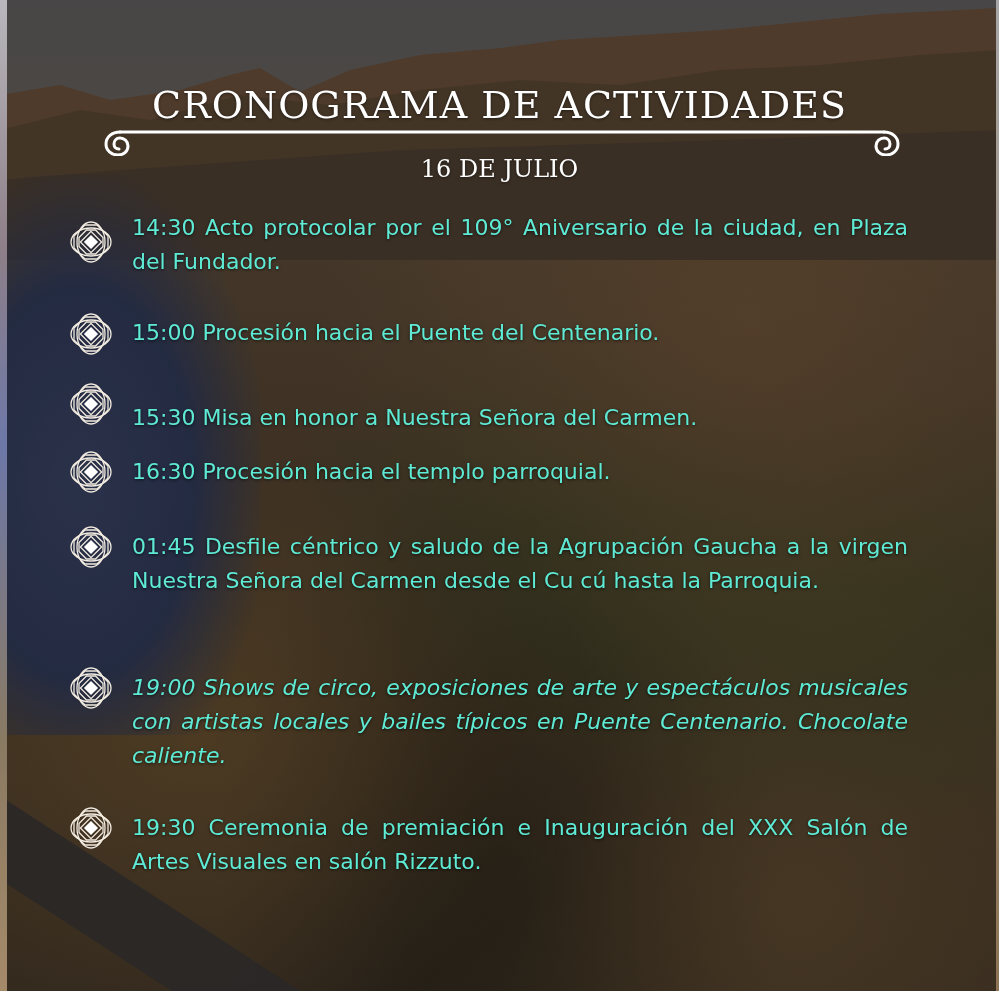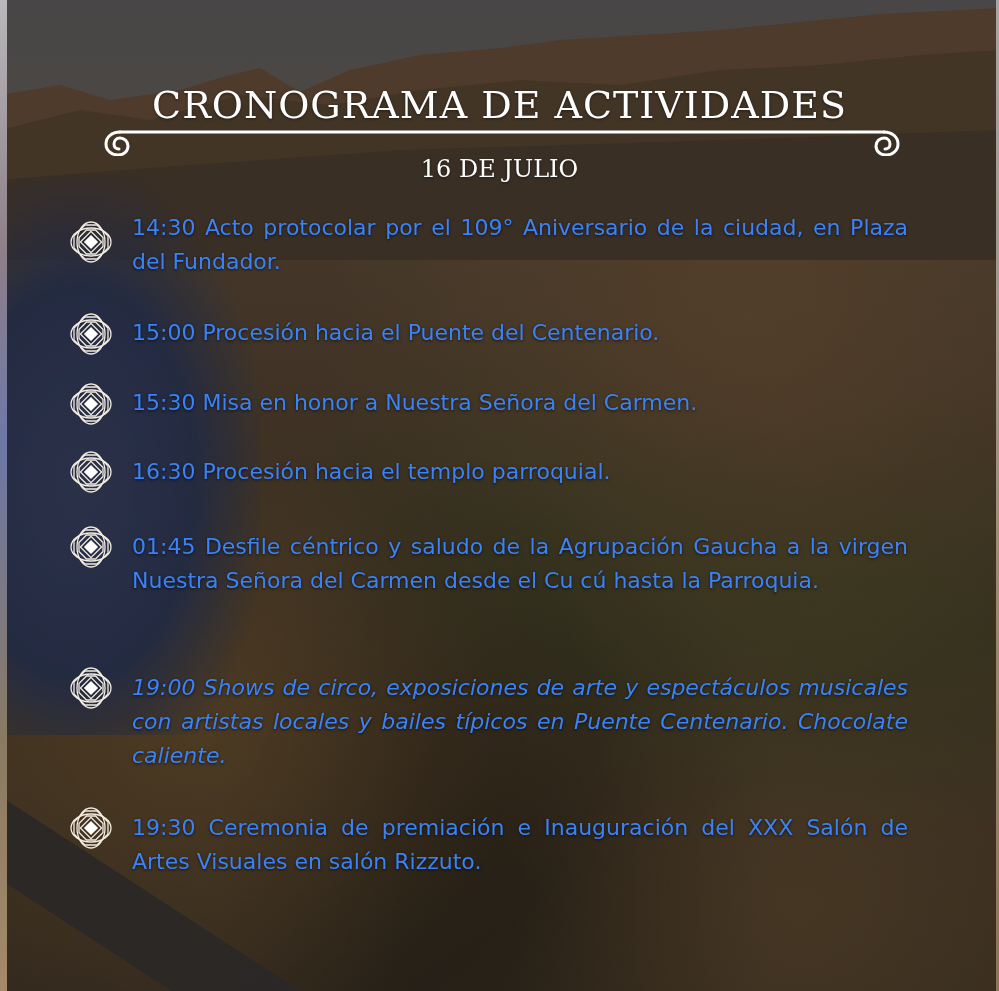--- a/index.html
+++ b/index.html
@@ -47,21 +47,21 @@
     font-family:"DejaVu Serif", "Liberation Serif", serif;
     color:#ffffff; font-size:24px; line-height:46px; text-transform:uppercase;
     text-shadow:0 1px 3px rgba(0,0,0,.5);
   }
 
   
   .item { position:absolute; left:66px; width:842px; }
   .item .bullet { position:absolute; left:2px; width:46px; height:46px; }
   .item .text {
     position:absolute; left:66px; width:776px;
-    color:#3b82f6; font-size:22px; line-height:34px; text-align:justify;
+    color:#5eead4; font-size:22px; line-height:34px; text-align:justify;
     text-shadow:0 1px 3px rgba(0,0,0,.65);
   }
 </style>
 </head>
 <body>
 
 <div id="poster">
 
   <div class="bg">
     <div class="town"></div>
@@ -105,21 +105,21 @@
       <svg class="bullet" style="top:0px;" viewBox="0 0 46 46">
         <use href="#orn"></use>
       </svg>
       <div class="text" style="top:5px;">15:00 Procesión hacia el Puente del Centenario.</div>
     </div>
 
     <div class="item" style="top:381px;">
       <svg class="bullet" style="top:0px;" viewBox="0 0 46 46">
         <use href="#orn"></use>
       </svg>
-      <div class="text" style="top:5px;">15:30 Misa en honor a Nuestra Señora del Carmen.</div>
+      <div class="text" style="top:20px;">15:30 Misa en honor a Nuestra Señora del Carmen.</div>
     </div>
 
     <div class="item" style="top:449px;">
       <svg class="bullet" style="top:0px;" viewBox="0 0 46 46">
         <use href="#orn"></use>
       </svg>
       <div class="text" style="top:6px;">16:30 Procesión hacia el templo parroquial.</div>
     </div>
 
     <div class="item" style="top:524px;">

